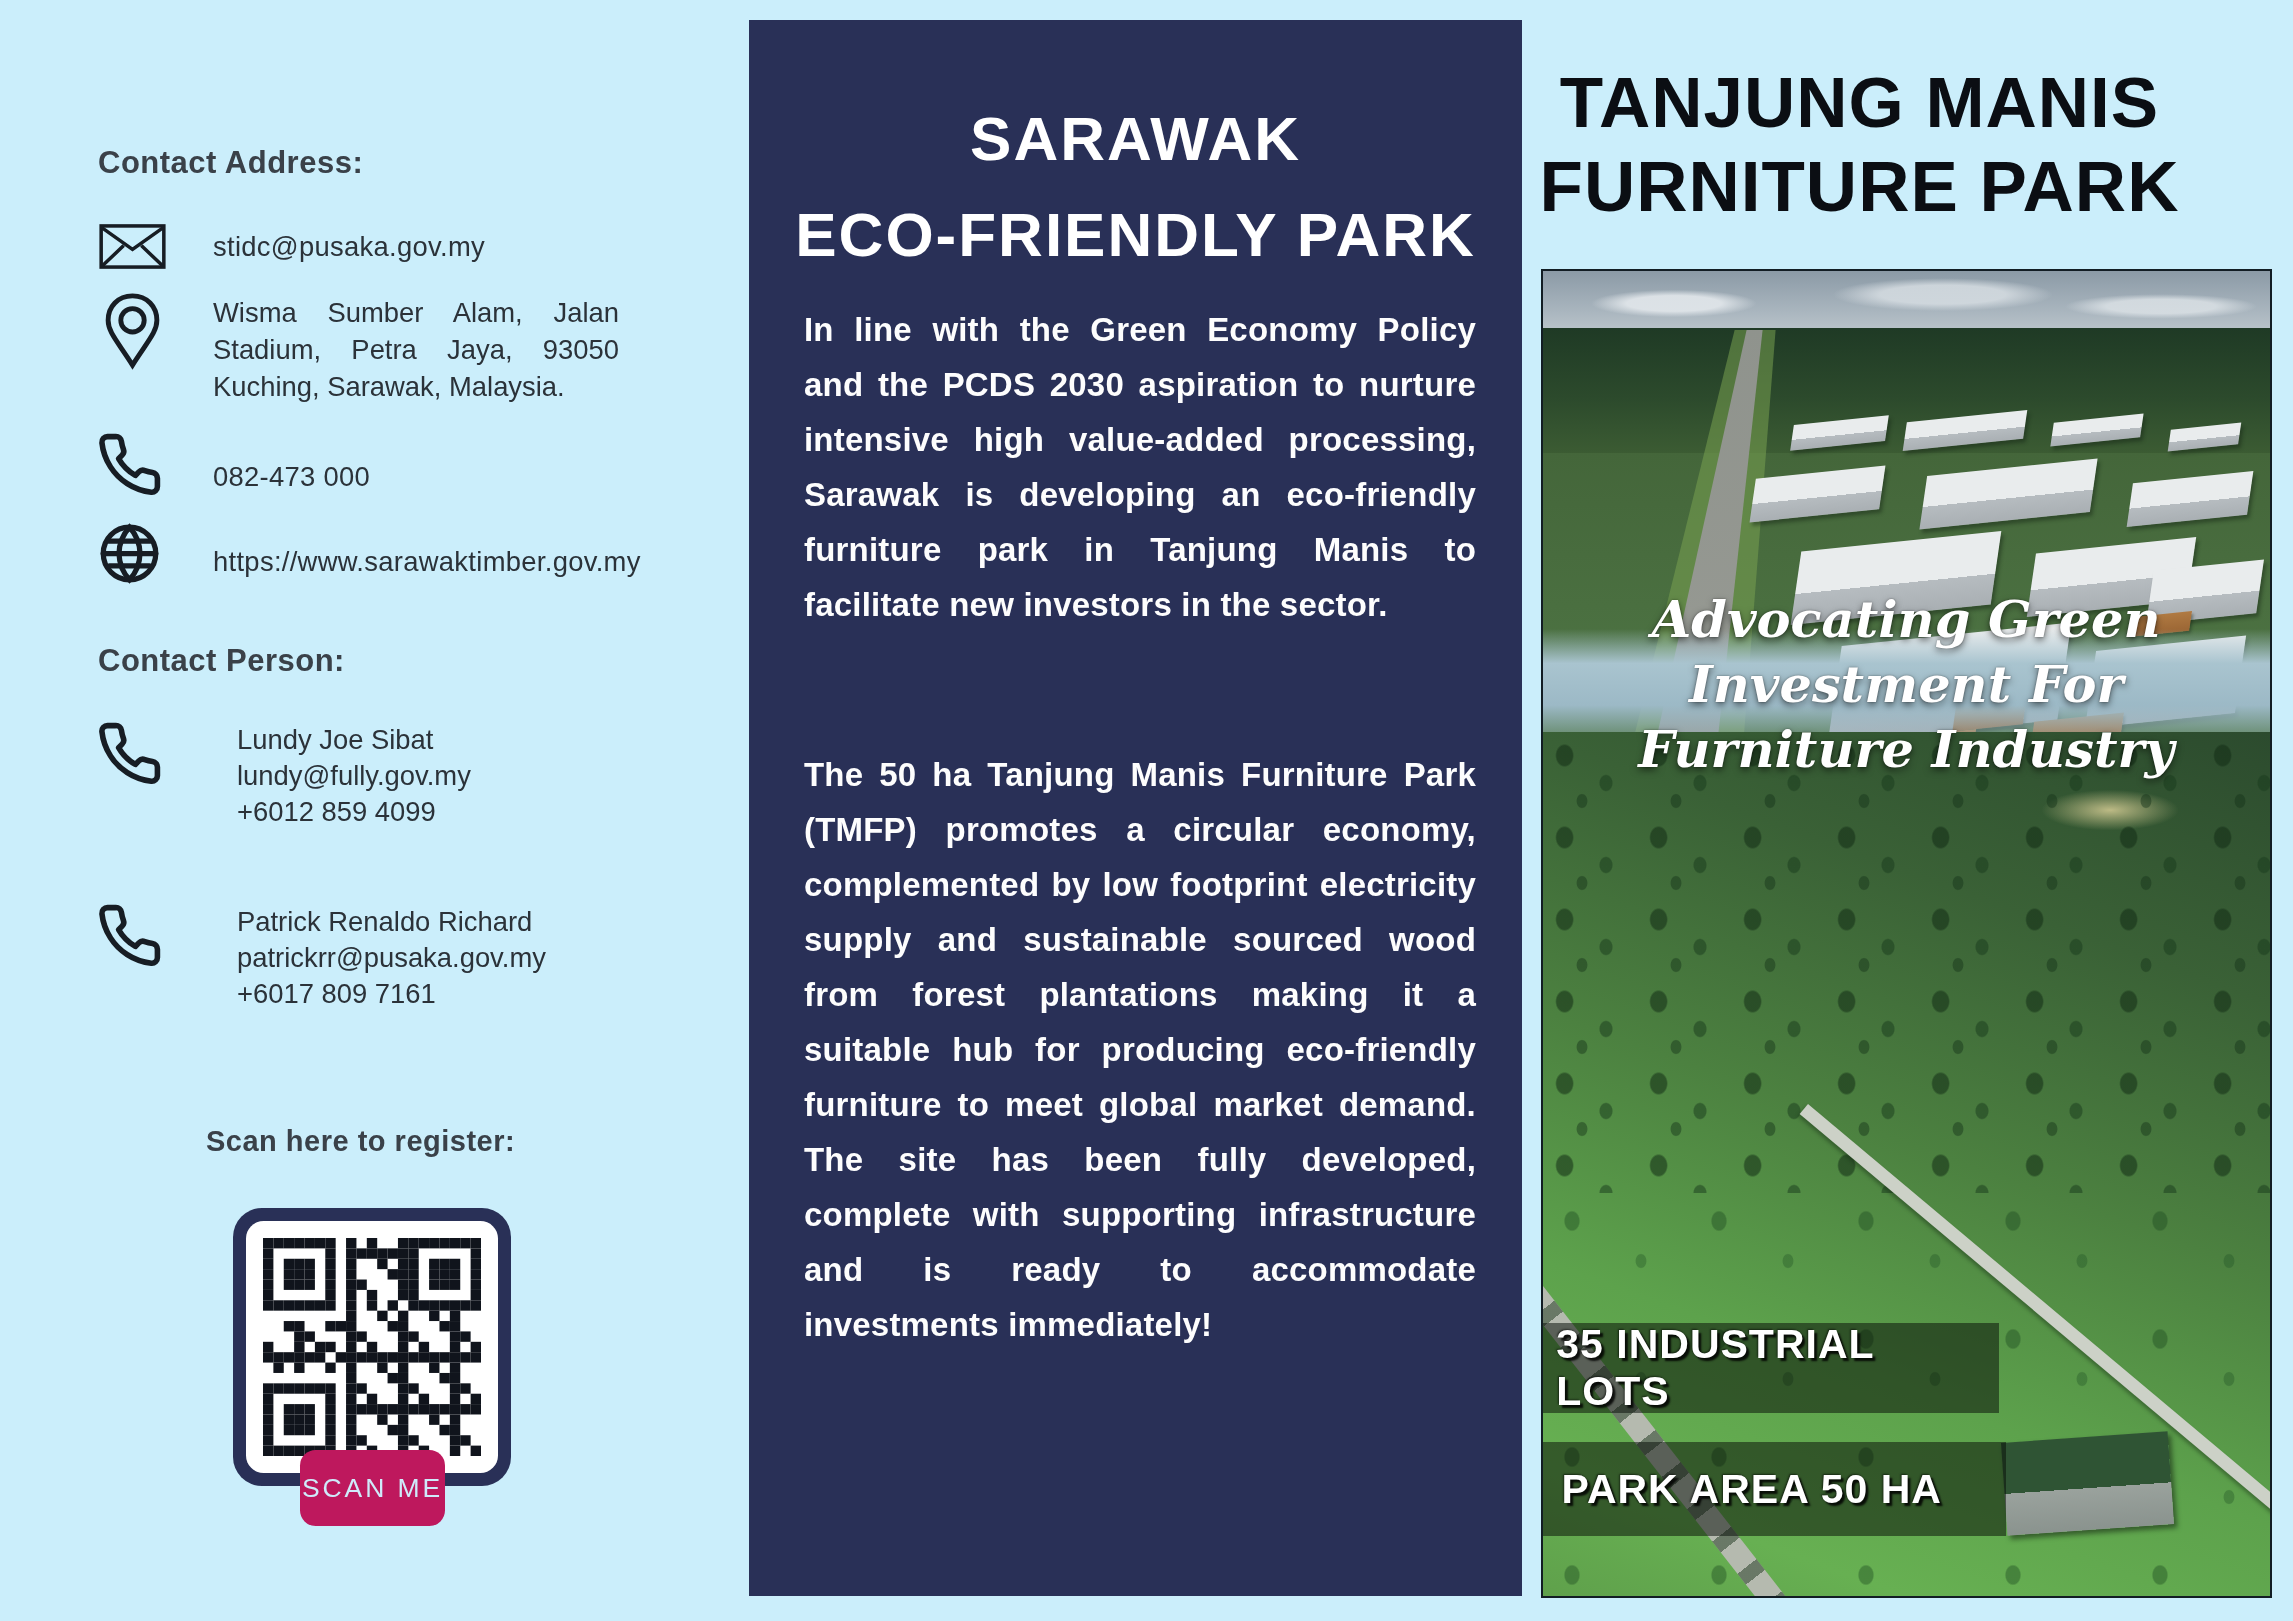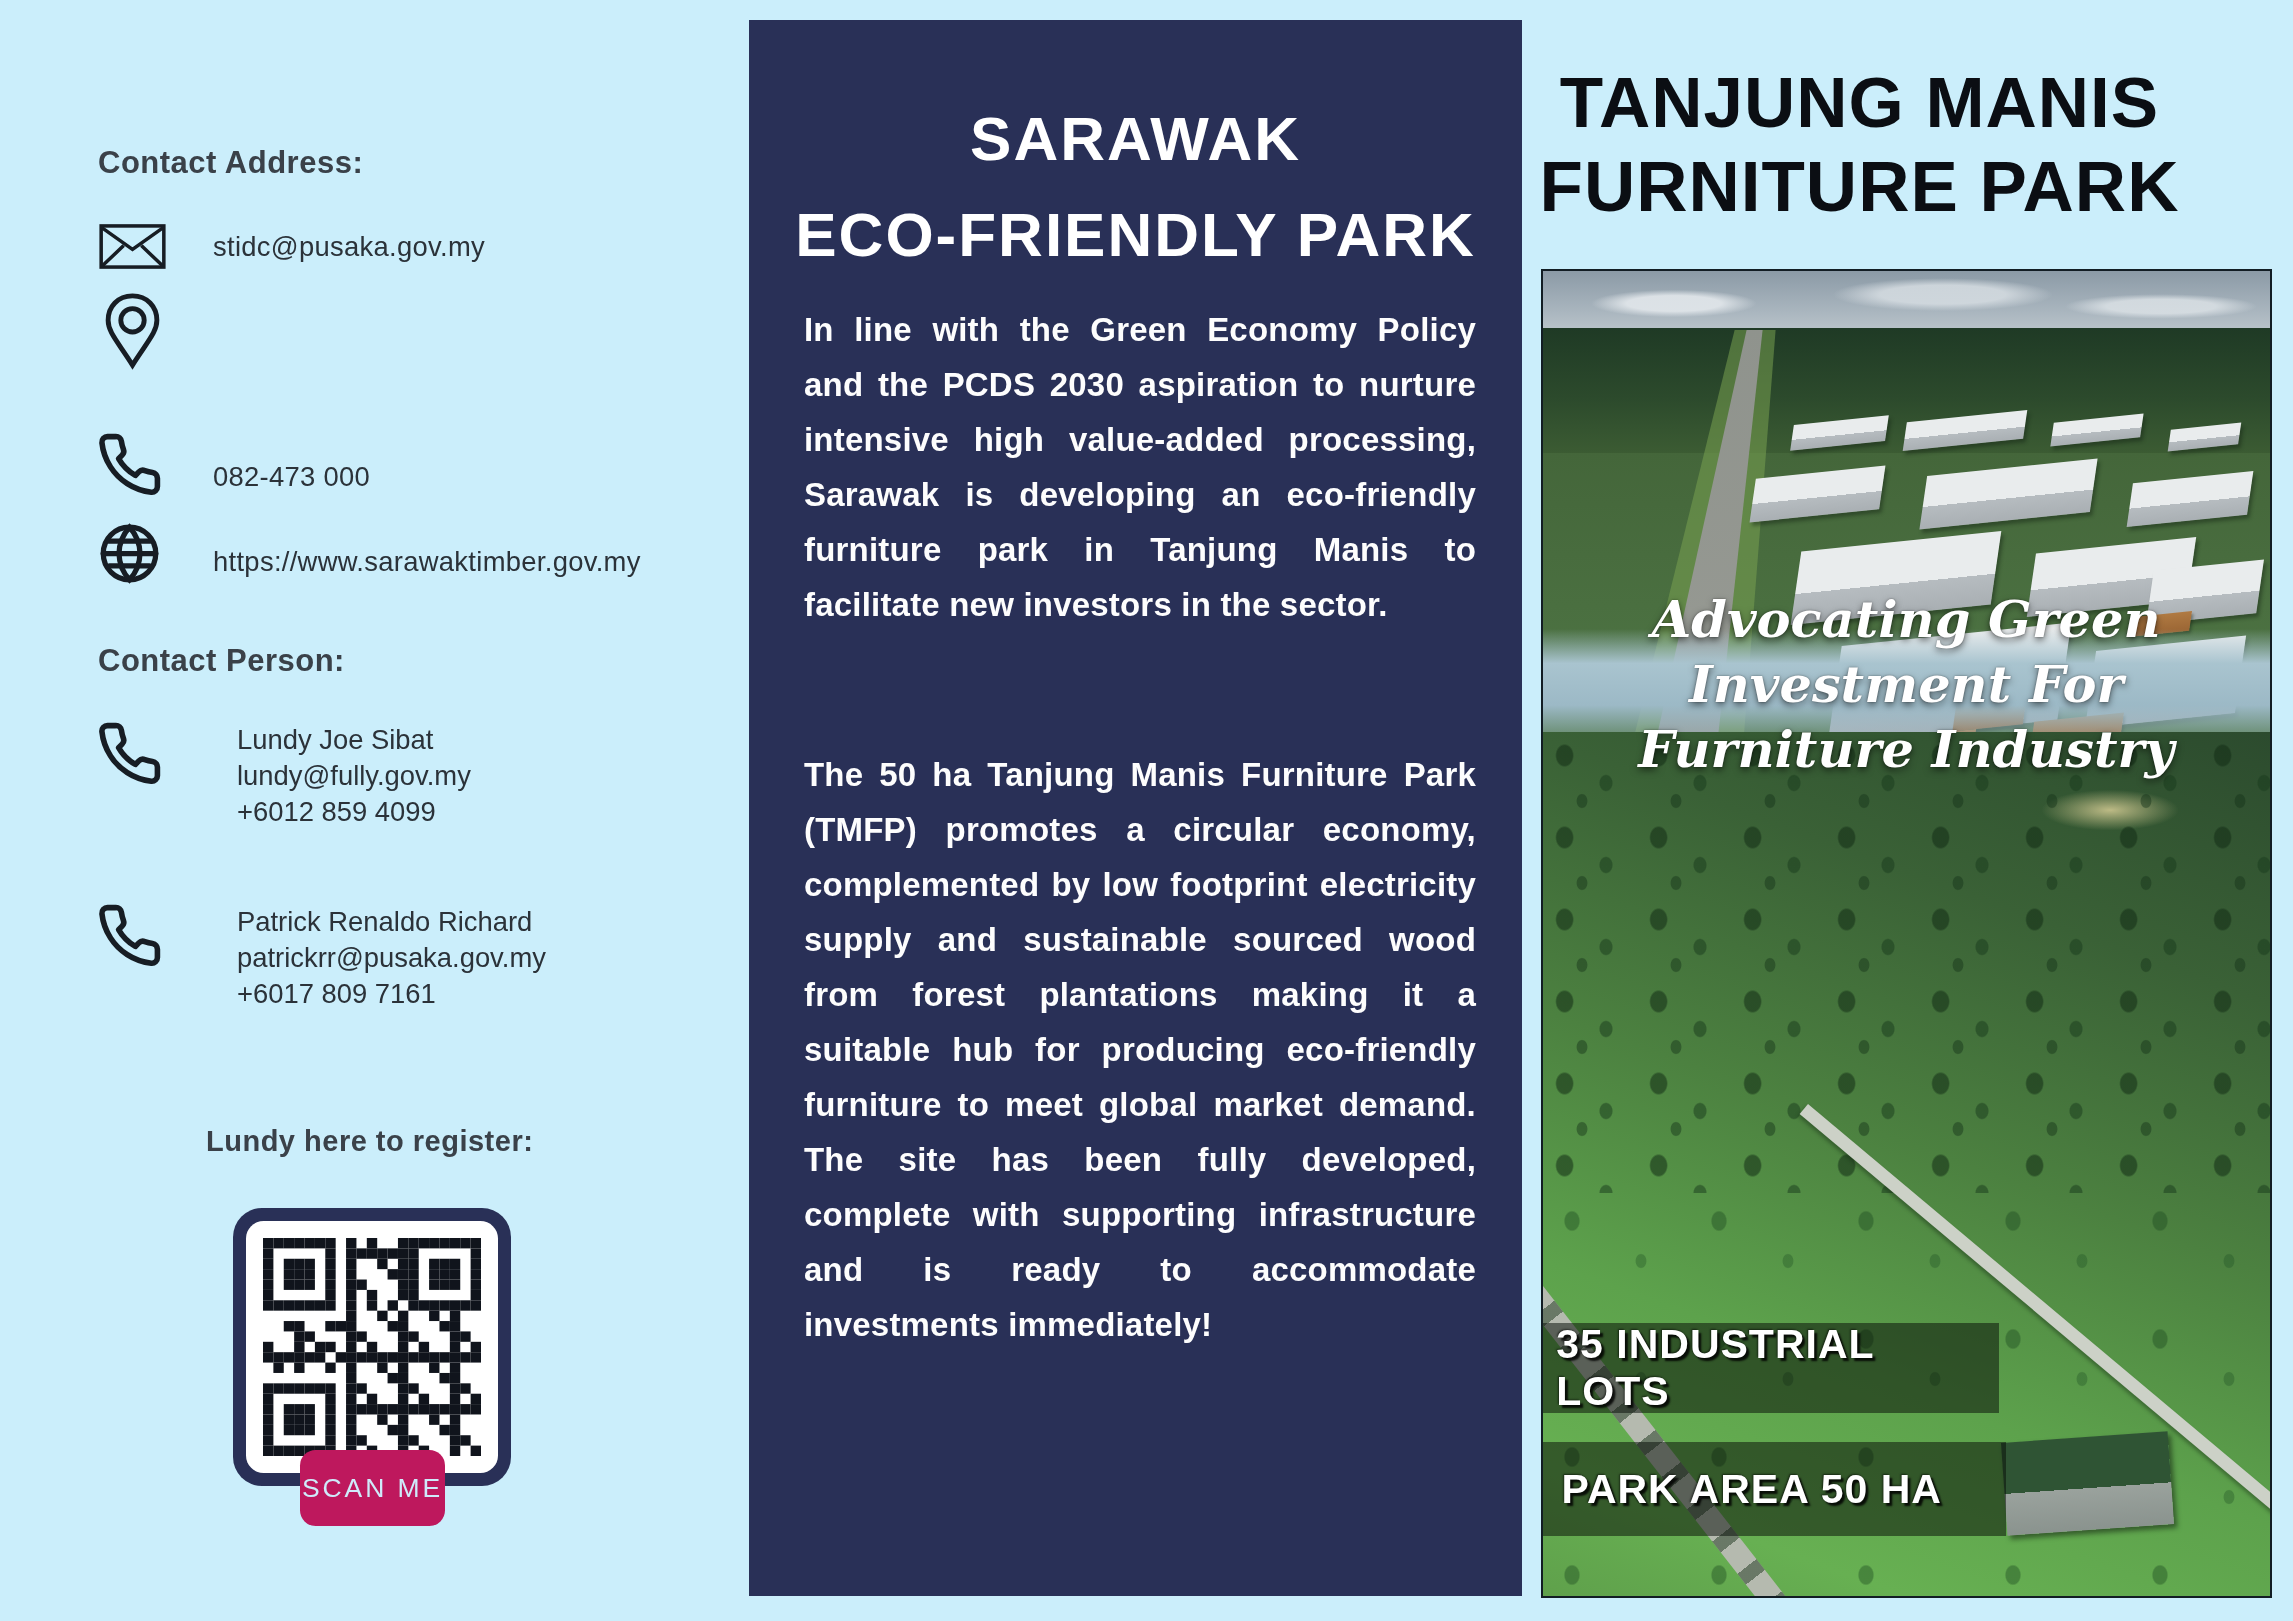--- a/index.html
+++ b/index.html
@@ -89,20 +89,25 @@
       </svg>
     </span>
     <div class="lp-text" style="left:213px;top:231px;">stidc@pusaka.gov.my</div>
 
     <span class="icon" style="left:104px;top:292px;">
       <svg width="57" height="78" viewBox="0 0 58 80" fill="none" stroke="#171d24" stroke-width="5">
         <path d="M29,4 C14,4 4,15 4,29 c0,12 9,21 25,46 16,-25 25,-34 25,-46 0,-14 -10,-25 -25,-25 z"></path>
         <circle cx="29" cy="29" r="12"></circle>
       </svg>
     </span>
+    <div class="addr-block">
+      <div class="jline">Wisma Sumber Alam, Jalan</div>
+      <div class="jline">Stadium, Petra Jaya, 93050</div>
+      <div>Kuching, Sarawak, Malaysia.</div>
+    </div>
 
     <span class="icon" style="left:96px;top:431px;">
       <svg width="67" height="67" viewBox="0 0 24 24" fill="none" stroke="#171d24" stroke-width="2" stroke-linecap="round" stroke-linejoin="round">
         <path d="M22 16.92v3a2 2 0 0 1-2.18 2 19.79 19.79 0 0 1-8.63-3.07 19.5 19.5 0 0 1-6-6 19.79 19.79 0 0 1-3.07-8.67A2 2 0 0 1 4.11 2h3a2 2 0 0 1 2 1.72 12.84 12.84 0 0 0 .7 2.81 2 2 0 0 1-.45 2.11L8.09 9.91a16 16 0 0 0 6 6l1.27-1.27a2 2 0 0 1 2.11-.45 12.84 12.84 0 0 0 2.81.7A2 2 0 0 1 22 16.92z"></path>
       </svg>
     </span>
     <div class="lp-text" style="left:213px;top:461px;">082-473 000</div>
 
     <span class="icon" style="left:98px;top:522px;">
       <svg width="63" height="63" viewBox="0 0 24 24" fill="none" stroke="#171d24" stroke-width="2" stroke-linecap="round">
@@ -131,21 +136,21 @@
       <svg width="67" height="67" viewBox="0 0 24 24" fill="none" stroke="#171d24" stroke-width="2" stroke-linecap="round" stroke-linejoin="round">
         <path d="M22 16.92v3a2 2 0 0 1-2.18 2 19.79 19.79 0 0 1-8.63-3.07 19.5 19.5 0 0 1-6-6 19.79 19.79 0 0 1-3.07-8.67A2 2 0 0 1 4.11 2h3a2 2 0 0 1 2 1.72 12.84 12.84 0 0 0 .7 2.81 2 2 0 0 1-.45 2.11L8.09 9.91a16 16 0 0 0 6 6l1.27-1.27a2 2 0 0 1 2.11-.45 12.84 12.84 0 0 0 2.81.7A2 2 0 0 1 22 16.92z"></path>
       </svg>
     </span>
     <div class="contact-block" style="top:904px;">
       <div>Patrick Renaldo Richard</div>
       <div>patrickrr@pusaka.gov.my</div>
       <div>+6017 809 7161</div>
     </div>
 
-    <h3 class="lp-heading" style="left:206px;top:1125px;font-size:29px;">Lundy here to register:</h3>
+    <h3 class="lp-heading" style="left:206px;top:1125px;font-size:29px;">Scan here to register:</h3>
 
     <div class="qr-outer">
       <div class="qr-white">
         <svg id="qr" viewBox="0 0 210 210" xmlns="http://www.w3.org/2000/svg">
             <rect x="0" y="0" width="10" height="10"></rect>
             <rect x="0" y="10" width="10" height="10"></rect>
             <rect x="0" y="20" width="10" height="10"></rect>
             <rect x="0" y="30" width="10" height="10"></rect>
             <rect x="0" y="40" width="10" height="10"></rect>
             <rect x="0" y="50" width="10" height="10"></rect>

